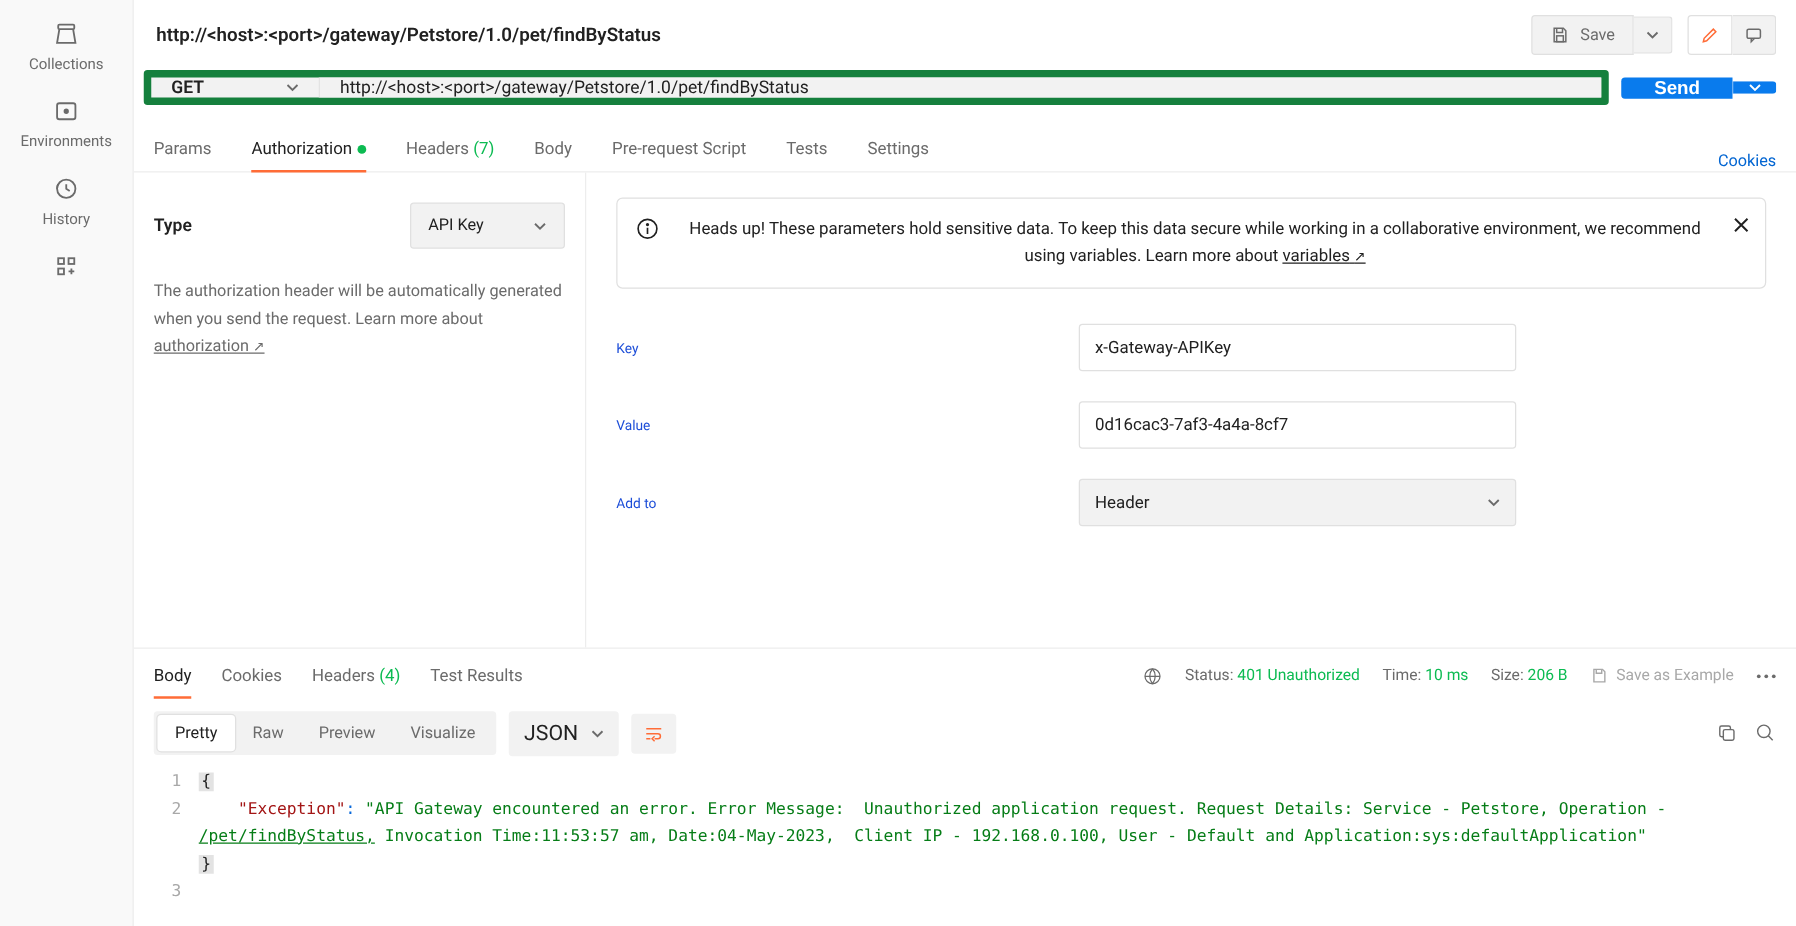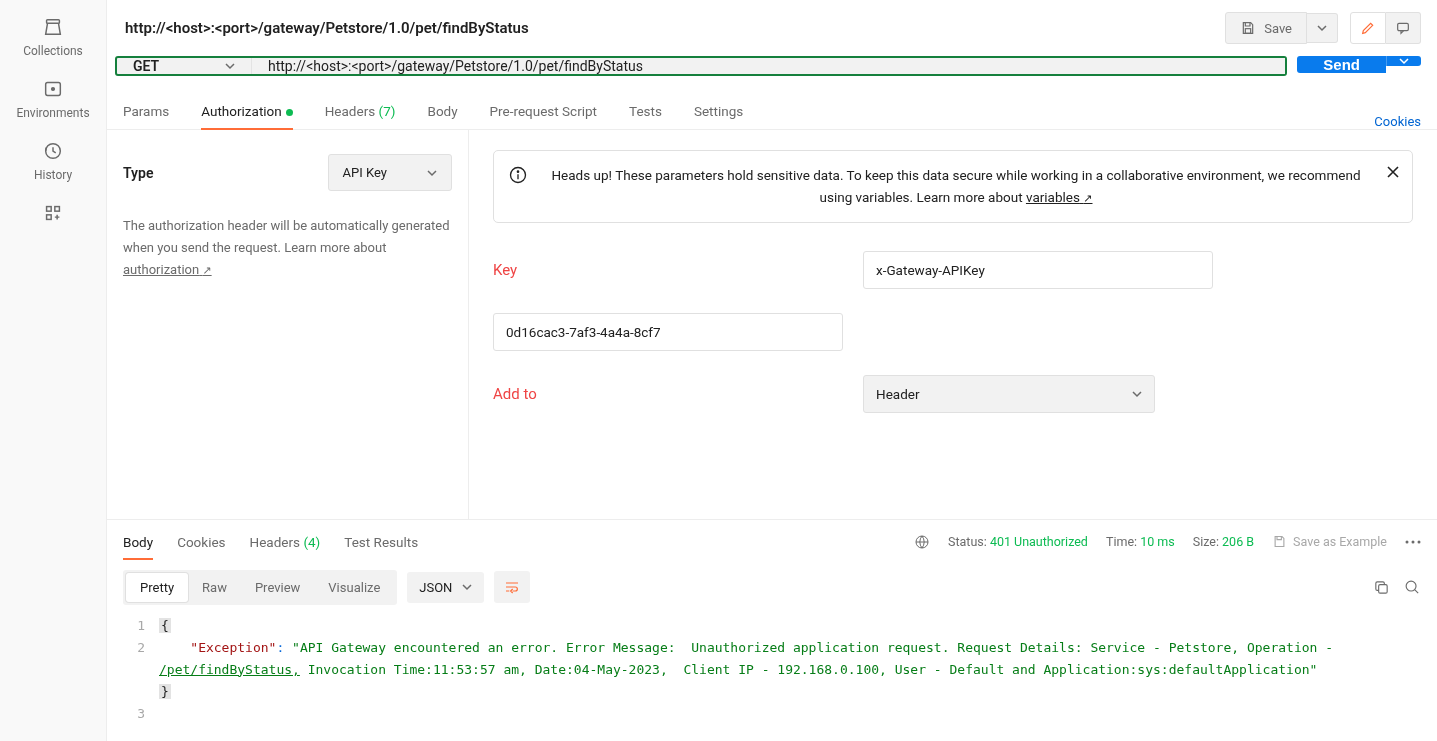--- a/index.html
+++ b/index.html
@@ -10,24 +10,24 @@
 .main { flex: 1; display: flex; flex-direction: column; }
 .topbar { display: flex; align-items: center; padding: 12px 16px 12px 18px; gap: 12px; }
 .title { flex: 1; font-size: 15px; font-weight: 600; color: #212121; }
 .save-btn { background: #f2f2f2; border: 1px solid #e0e0e0; border-radius: 3px; padding: 7px 14px; display: flex; align-items: center; gap: 8px; cursor: pointer; font-size: 13px; color: #6b6b6b; }
 .save-wrap { display: flex; align-items: center; }
 .save-dd { background: #f2f2f2; border: 1px solid #e0e0e0; border-left: none; border-radius: 0 3px 3px 0; padding: 9px 10px; cursor: pointer; display:flex; align-items:center;}
 .icon-btn { border: 1px solid #e0e0e0; border-radius: 3px; padding: 7px 9px; cursor: pointer; display: flex; align-items:center; background:#fff;}
 .icon-btn.orange svg { stroke: #ff6c37; }
 .icon-btn.active { background: #f2f2f2; }
 .urlrow { display: flex; padding: 0 16px 12px 8px; gap: 10px; align-items: stretch; }
-.method-url { flex: 1; display: flex; background: #f2f2f2; border: 2px solid #15803d; border-radius: 3px; }
+.method-url { flex: 1; display: flex; background: #f2f2f2; border: 6px solid #15803d; border-radius: 3px; }
 .method-sel { width: 135px; padding: 0 16px; display: flex; align-items: center; justify-content: space-between; font-weight: 600; font-size: 14px; cursor: pointer; border-right: 1px solid #e3e3e3; }
 .url-input { flex: 1; padding: 0 16px; display: flex; align-items: center; font-size: 14px; color: #212121; background:#f2f2f2; border:none;}
-.send-btn { display: flex; align-items: flex-start; }
+.send-btn { display: flex; align-items: center; }
 .send-main { background: #097bed; color: #fff; font-weight: 600; font-size: 15px; padding: 0 26px; border: none; border-radius: 3px 0 0 3px; cursor: pointer; display:flex; align-items:center; }
 .send-dd { background: #097bed; border: none; border-left: 1px solid rgba(255,255,255,0.25); border-radius: 0 3px 3px 0; padding: 0 12px; cursor: pointer; display:flex; align-items:center; }
 .tabs { display: flex; padding: 0 16px; align-items: flex-end; border-bottom: 1px solid #ededed; gap: 32px; height: 42px; }
 .tab { color: #6b6b6b; font-size: 13.5px; cursor: pointer; padding: 10px 0; position: relative; }
 .tab.active { color: #212121; }
 .tab.active::after { content:''; position:absolute; left:0; right:0; bottom:-1px; height:2px; background:#ff6c37; }
 .dot { display:inline-block; width:7px; height:7px; background:#0cbb52; border-radius:50%; margin-left:4px; vertical-align:middle;}
 .count { color:#0cbb52; }
 .flex-fill { flex: 1; }
 .cookies-link { color: #0265d2; font-size: 13px; cursor: pointer; }
@@ -38,37 +38,37 @@
 .type-sel { background: #f2f2f2; border: 1px solid #e0e0e0; border-radius: 3px; padding: 10px 14px; display: flex; align-items: center; gap: 40px; cursor: pointer; font-size: 13px; color:#212121; }
 .auth-desc { color: #6b6b6b; font-size: 13px; line-height: 1.7; }
 .auth-desc a { color: #6b6b6b; text-decoration: underline; }
 .ext { font-size: 11px; }
 .auth-right { flex: 1; padding: 20px 24px; overflow:auto;}
 .banner { border: 1px solid #e0e0e0; border-radius: 5px; padding: 14px 40px 14px 14px; display: flex; gap: 12px; position: relative; margin-bottom: 28px; }
 .banner-text { flex: 1; text-align: center; color: #212121; line-height: 1.6; font-size:13.5px;}
 .banner-text a { color: #212121; text-decoration: underline; }
 .banner-close { position: absolute; right: 12px; top: 14px; cursor: pointer; }
 .form-row { display: flex; align-items: center; margin-bottom: 24px; }
-.form-label { width: 370px; color: #ef4444; font-size: 15px; }
+.form-label { width: 370px; color: #1d4ed8; font-size: 11px; }
 .text-input { width: 350px; border: 1px solid #e0e0e0; border-radius: 3px; padding: 10px 12px; font-size: 13.5px; color:#212121; font-family:inherit;}
-.sel-input { width: 292px; background: #f2f2f2; border: 1px solid #e0e0e0; border-radius: 3px; padding: 10px 12px; display: flex; align-items: center; justify-content: space-between; cursor: pointer; font-size:13.5px;}
+.sel-input { width: 350px; background: #f2f2f2; border: 1px solid #e0e0e0; border-radius: 3px; padding: 10px 12px; display: flex; align-items: center; justify-content: space-between; cursor: pointer; font-size:13.5px;}
 .response { border-top: 1px solid #ededed; }
 .resp-tabs { display: flex; align-items: center; padding: 0 16px; height: 44px; gap: 24px; }
 .resp-tab { color: #6b6b6b; font-size: 13.5px; cursor: pointer; padding: 10px 0; position: relative;}
 .resp-tab.active { color: #212121; }
 .resp-tab.active::after { content:''; position:absolute; left:0; right:0; bottom:0; height:2px; background:#ff6c37; }
 .resp-meta { display: flex; align-items: center; gap: 18px; color: #6b6b6b; font-size: 12.5px; justify-content: flex-end; }
 .resp-meta .val { color: #0cbb52; }
 .save-example { display:flex; align-items:center; gap:6px; color:#a8a8a8; cursor:pointer;}
 .dots-btn { cursor:pointer; color:#6b6b6b;}
 .view-row { display: flex; align-items: center; padding: 6px 16px; gap: 10px; }
 .view-tabs { background: #f2f2f2; border-radius: 3px; display: flex; padding:3px;}
 .view-tab { padding: 7px 14px; font-size: 13px; color: #6b6b6b; cursor: pointer; border-radius:3px;}
 .view-tab.active { background: #fff; box-shadow: 0 0 0 1px #e0e0e0; color:#212121;}
-.json-sel { background: #f2f2f2; border-radius: 3px; padding: 8px 12px; display: flex; align-items: center; gap: 10px; cursor: pointer; font-size:13px;}
+.json-sel { background: #f2f2f2; border-radius: 3px; padding: 8px 12px; display: flex; align-items: center; gap: 10px; cursor: pointer; font-size:17px;}
 .wrap-btn { background: #f2f2f2; border-radius: 3px; padding: 8px 10px; cursor: pointer; display:flex;}
 .code-area { font-family: ui-monospace, Menlo, Consolas, monospace; font-size: 13px; padding: 4px 0 16px 0; display:flex; }
 .gutter { width: 52px; text-align: right; color: #a8a8a8; padding-right: 14px; line-height:1.7; user-select:none;}
 .code { flex:1; line-height:1.7; white-space:pre-wrap; word-break:break-word; padding-right:24px;}
 .code .str { color: #067d17; }
 .code .key { color: #a31515; }
 .code .op { color: #0969da; }
 .code .brace { background: #e3e3e3; padding:0 2px;}
 .code .lnk { text-decoration: underline; }
 .right-icons { display:flex; gap:14px; color:#6b6b6b;}
@@ -212,20 +212,21 @@
               <path d="M2 2 L12 12 M12 2 L2 12" stroke="#212121" stroke-width="1.6"></path>
             </svg>
         </div>
       </div>
 
       <div class="form-row">
         <div class="form-label">Key</div>
         <input class="text-input" value="x-Gateway-APIKey" style="">
       </div>
       <div class="form-row">
+        <div class="form-label">Value</div>
         <input class="text-input" value="0d16cac3-7af3-4a4a-8cf7" style="">
       </div>
       <div class="form-row">
         <div class="form-label">Add to</div>
         <div class="sel-input">
           <span>Header</span>
           <svg class="chevron" viewBox="0 0 10 10">
               <path d="M1 3 L5 7 L9 3" fill="none" stroke="#6b6b6b" stroke-width="1.5"></path>
             </svg>
         </div>

